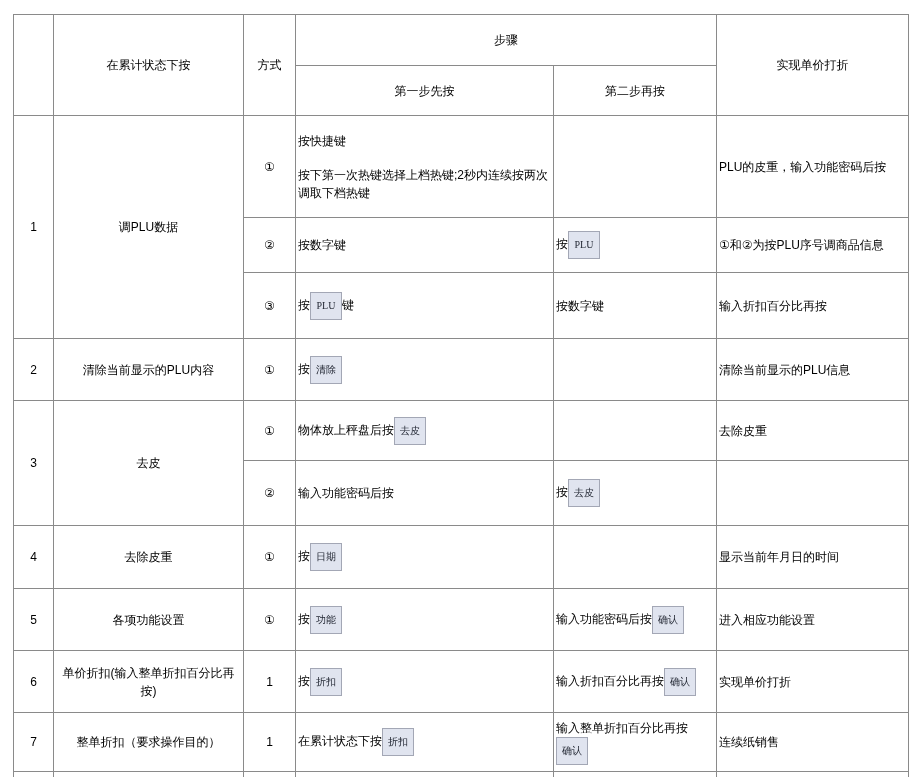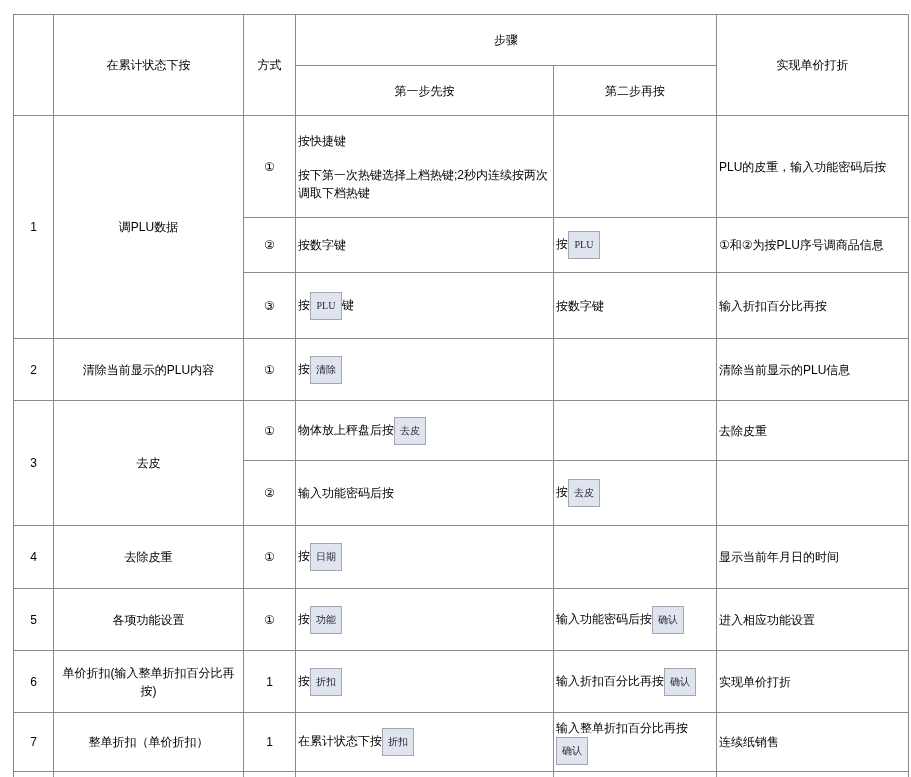--- a/index.html
+++ b/index.html
@@ -142,21 +142,21 @@
       <tr style="height: 62px;">
         <td class="c-no">6</td>
         <td class="c-purpose">单价折扣(输入整单折扣百分比再按)</td>
         <td class="c-method">1</td>
         <td class="step-cell">按<kbd class="key">折扣</kbd></td>
         <td class="step-cell">输入折扣百分比再按<kbd class="key">确认</kbd></td>
         <td class="result-cell">实现单价打折</td>
       </tr>
       <tr style="height: 59px;">
         <td class="c-no">7</td>
-        <td class="c-purpose">整单折扣（单价折扣）</td>
+        <td class="c-purpose">整单折扣（要求操作目的）</td>
         <td class="c-method">1</td>
         <td class="step-cell">在累计状态下按<kbd class="key">折扣</kbd></td>
         <td class="step-cell">输入整单折扣百分比再按<kbd class="key">确认</kbd></td>
         <td class="result-cell">连续纸销售</td>
       </tr>
       <tr style="height: 24px;">
         <td></td>
         <td></td>
         <td></td>
         <td></td>

